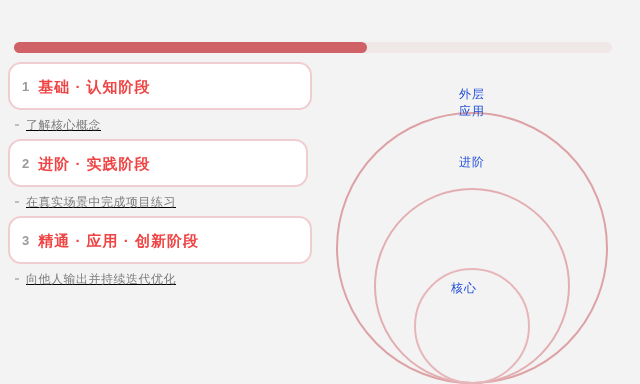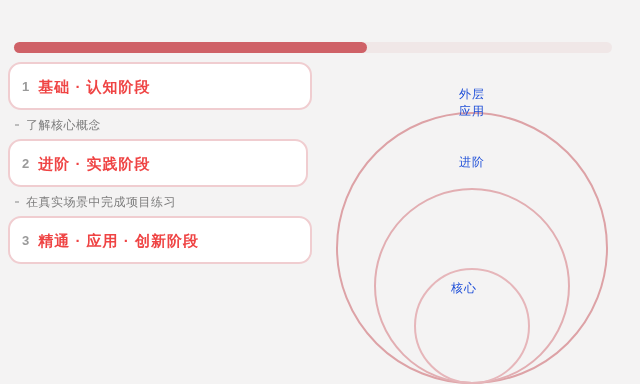--- a/index.html
+++ b/index.html
@@ -96,20 +96,21 @@
     font-weight: 700;
     color: #ef4444;
     letter-spacing: 1px;
     white-space: nowrap;
     line-height: 1;
   }
 
   .bullets {
     padding: 5px 0 0 18px;
     margin: 0;
+    text-decoration: underline;
   }
   .bullet {
     list-style: none;
     position: relative;
     font-size: 12px;
     color: #7d7d7d;
     letter-spacing: 0.5px;
     line-height: 20px;
     white-space: nowrap;
   }
@@ -204,20 +205,21 @@
         <li class="bullet">在真实场景中完成项目练习</li>
       </ul>
     </div>
 
     <div class="step-block">
       <div class="step-card wide">
         <span class="step-num">3</span>
         <span class="step-title">精通 · 应用 · 创新阶段</span>
       </div>
       <ul class="bullets">
+        <li class="bullet">向他人输出并持续迭代优化</li>
       </ul>
     </div>
 
   </div>
 
   <div id="diagram">
     <div class="ring" id="ring-outer"></div>
     <div class="ring" id="ring-middle"></div>
     <div class="ring" id="ring-inner"></div>
 

